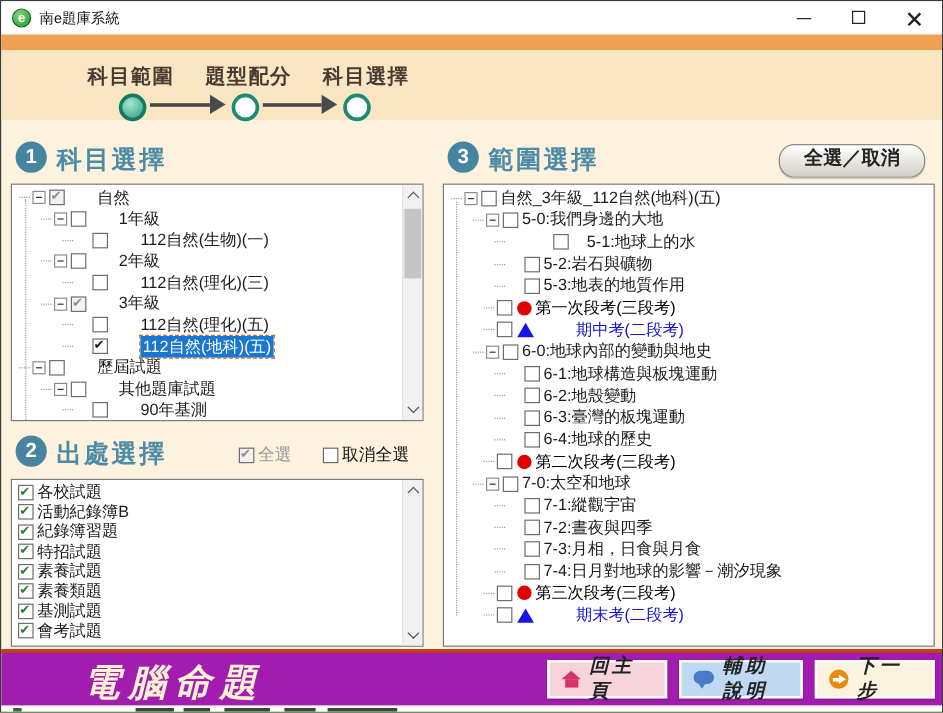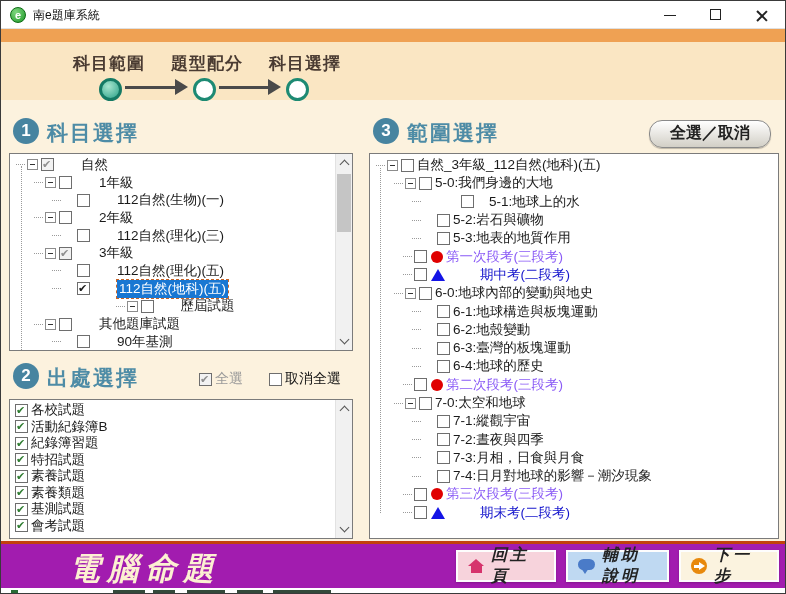--- a/index.html
+++ b/index.html
@@ -44,21 +44,21 @@
   .exp{display:inline-block;position:relative;width:11px;height:11px;border:1px solid #8c8c8c;background:#fff;box-sizing:border-box;margin-right:3px;flex:none;}
   .exp::after{content:"";position:absolute;left:2px;top:4px;width:5px;height:1px;background:#333;}
   .exp-spacer{display:inline-block;width:14px;flex:none;}
   .cb{display:inline-block;position:relative;width:13px;height:13px;border:1px solid #6e6e6e;background:#fff;box-sizing:border-box;margin-right:3px;flex:none;font-size:11px;line-height:11px;text-align:center;}
   .cb.checked::after{content:"\2714";color:#1a1a1a;position:absolute;left:0px;top:0px;font-size:11px;}
   .cb.graychecked{background:#f2f2f2;}
   .cb.graychecked::after{content:"\2714";color:#8f8f8f;position:absolute;left:0px;top:0px;font-size:11px;}
   .cb.greencheck::after{content:"\2714";color:#2F7D31;position:absolute;left:0px;top:0px;font-size:11px;}
   .tree-label{font-size:13.5px;color:#1a1a1a;}
   .tree-label.selected{background:#1977D2;color:#fff;outline:1px dashed #C86428;padding:0 2px;}
-  .tree-label.red{color:#8b5cf6;}
+  .tree-label.red{color:#000000;}
   .tree-label.blue{color:#1414CC;margin-left:32px;}
   .bullet-circle{display:inline-block;width:12px;height:12px;border-radius:50%;background:#E00000;margin:0 3px 0 1px;flex:none;}
   .bullet-triangle{display:inline-block;width:0;height:0;border-left:7px solid transparent;border-right:7px solid transparent;border-bottom:12px solid #1414E6;margin:0 3px 0 1px;flex:none;}
   .vline{position:absolute;width:0;border-left:1px dotted #9a9a9a;}
   
   .hdr-cb-label{font-size:14px;color:#111;}
   .hdr-cb-label.gray{color:#9a9a9a;}
   .src-row{display:flex;align-items:center;height:16.5px;padding-left:3px;}
   .src-label{font-size:13.5px;color:#1a1a1a;}
   
@@ -165,21 +165,21 @@
           <span class="exp-spacer"></span>
           <span class="cb"></span>
           <span class="tree-label" style="margin-left: 24px;">112自然(理化)(五)</span>
         </div>
         <div class="tree-row" style="height: 17.7px; padding-left: 40px;">
           <span class="stub"></span>
           <span class="exp-spacer"></span>
           <span class="cb checked"></span>
           <span class="tree-label selected" style="margin-left: 24px;">112自然(地科)(五)</span>
         </div>
-        <div class="tree-row" style="height: 17.7px; padding-left: 4px; justify-content: center;">
+        <div class="tree-row" style="height: 17.7px; padding-left: 4px;">
           <span class="stub"></span>
           <span class="exp"></span>
           <span class="cb"></span>
           <span class="tree-label" style="margin-left: 24px;">歷屆試題</span>
         </div>
         <div class="tree-row" style="height: 17.7px; padding-left: 22px;">
           <span class="stub"></span>
           <span class="exp"></span>
           <span class="cb"></span>
           <span class="tree-label" style="margin-left: 24px;">其他題庫試題</span>

